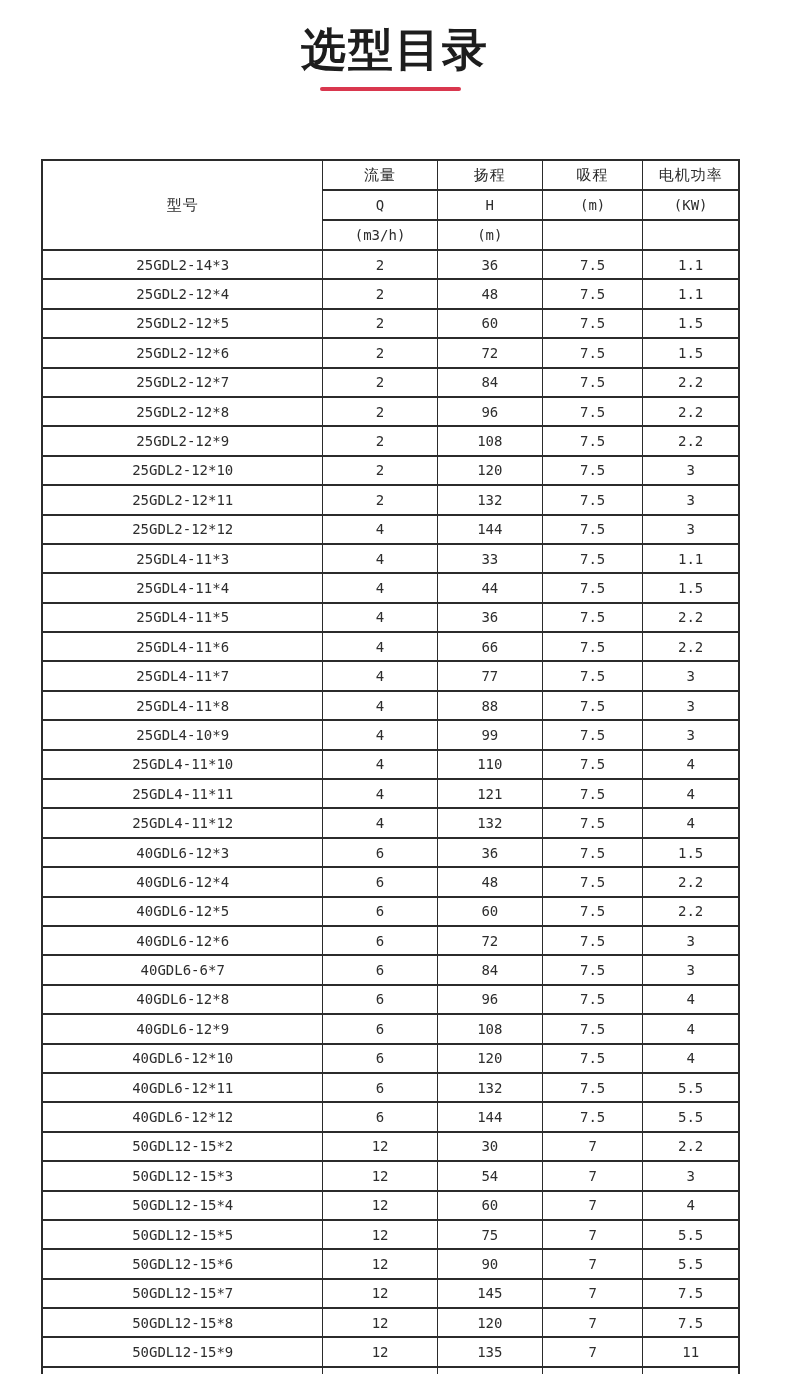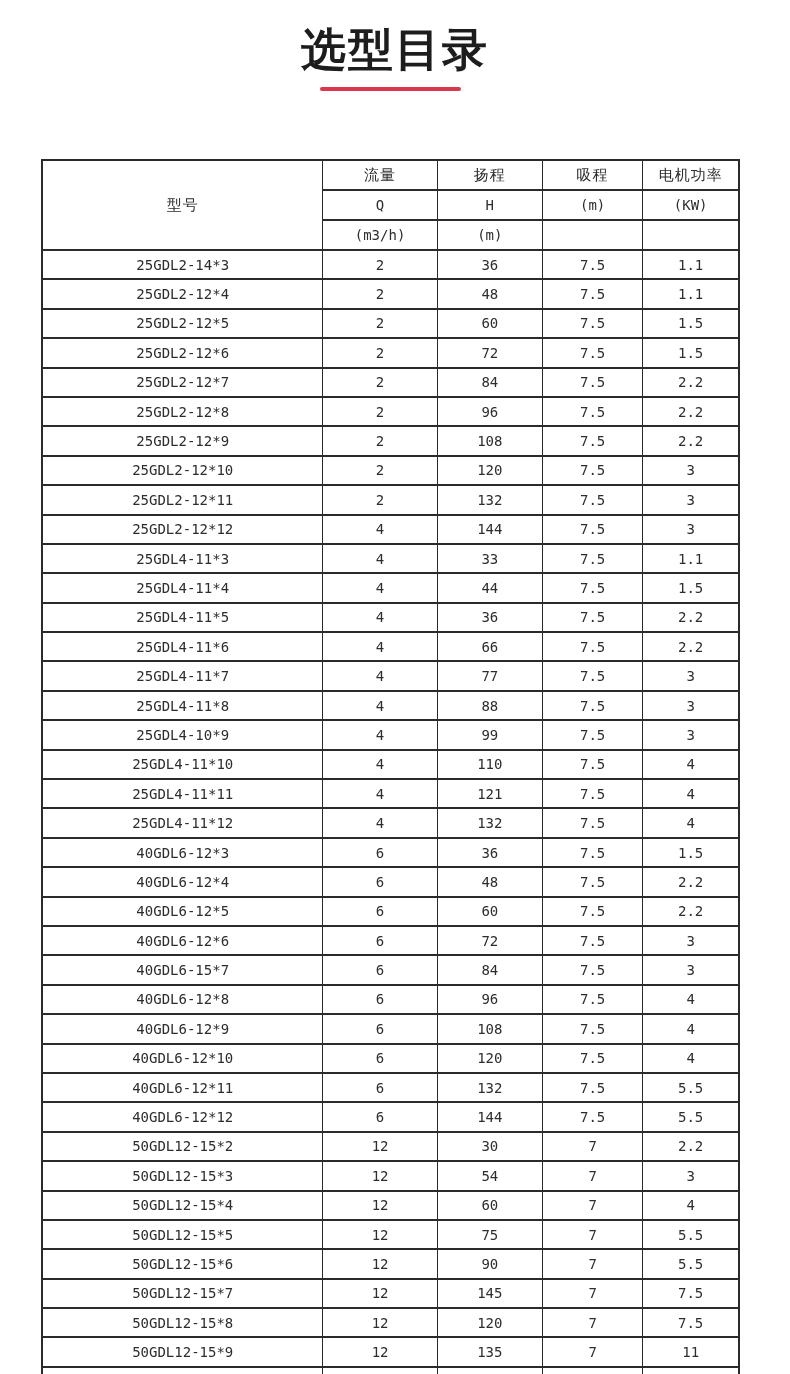--- a/index.html
+++ b/index.html
@@ -280,21 +280,21 @@
           <td class="mono">2.2</td>
         </tr>
         <tr>
           <td class="mono">40GDL6-12*6</td>
           <td class="mono">6</td>
           <td class="mono">72</td>
           <td class="mono">7.5</td>
           <td class="mono">3</td>
         </tr>
         <tr>
-          <td class="mono">40GDL6-15*7</td>
+          <td class="mono">40GDL6-6*7</td>
           <td class="mono">6</td>
           <td class="mono">84</td>
           <td class="mono">7.5</td>
           <td class="mono">3</td>
         </tr>
         <tr>
           <td class="mono">40GDL6-12*8</td>
           <td class="mono">6</td>
           <td class="mono">96</td>
           <td class="mono">7.5</td>

